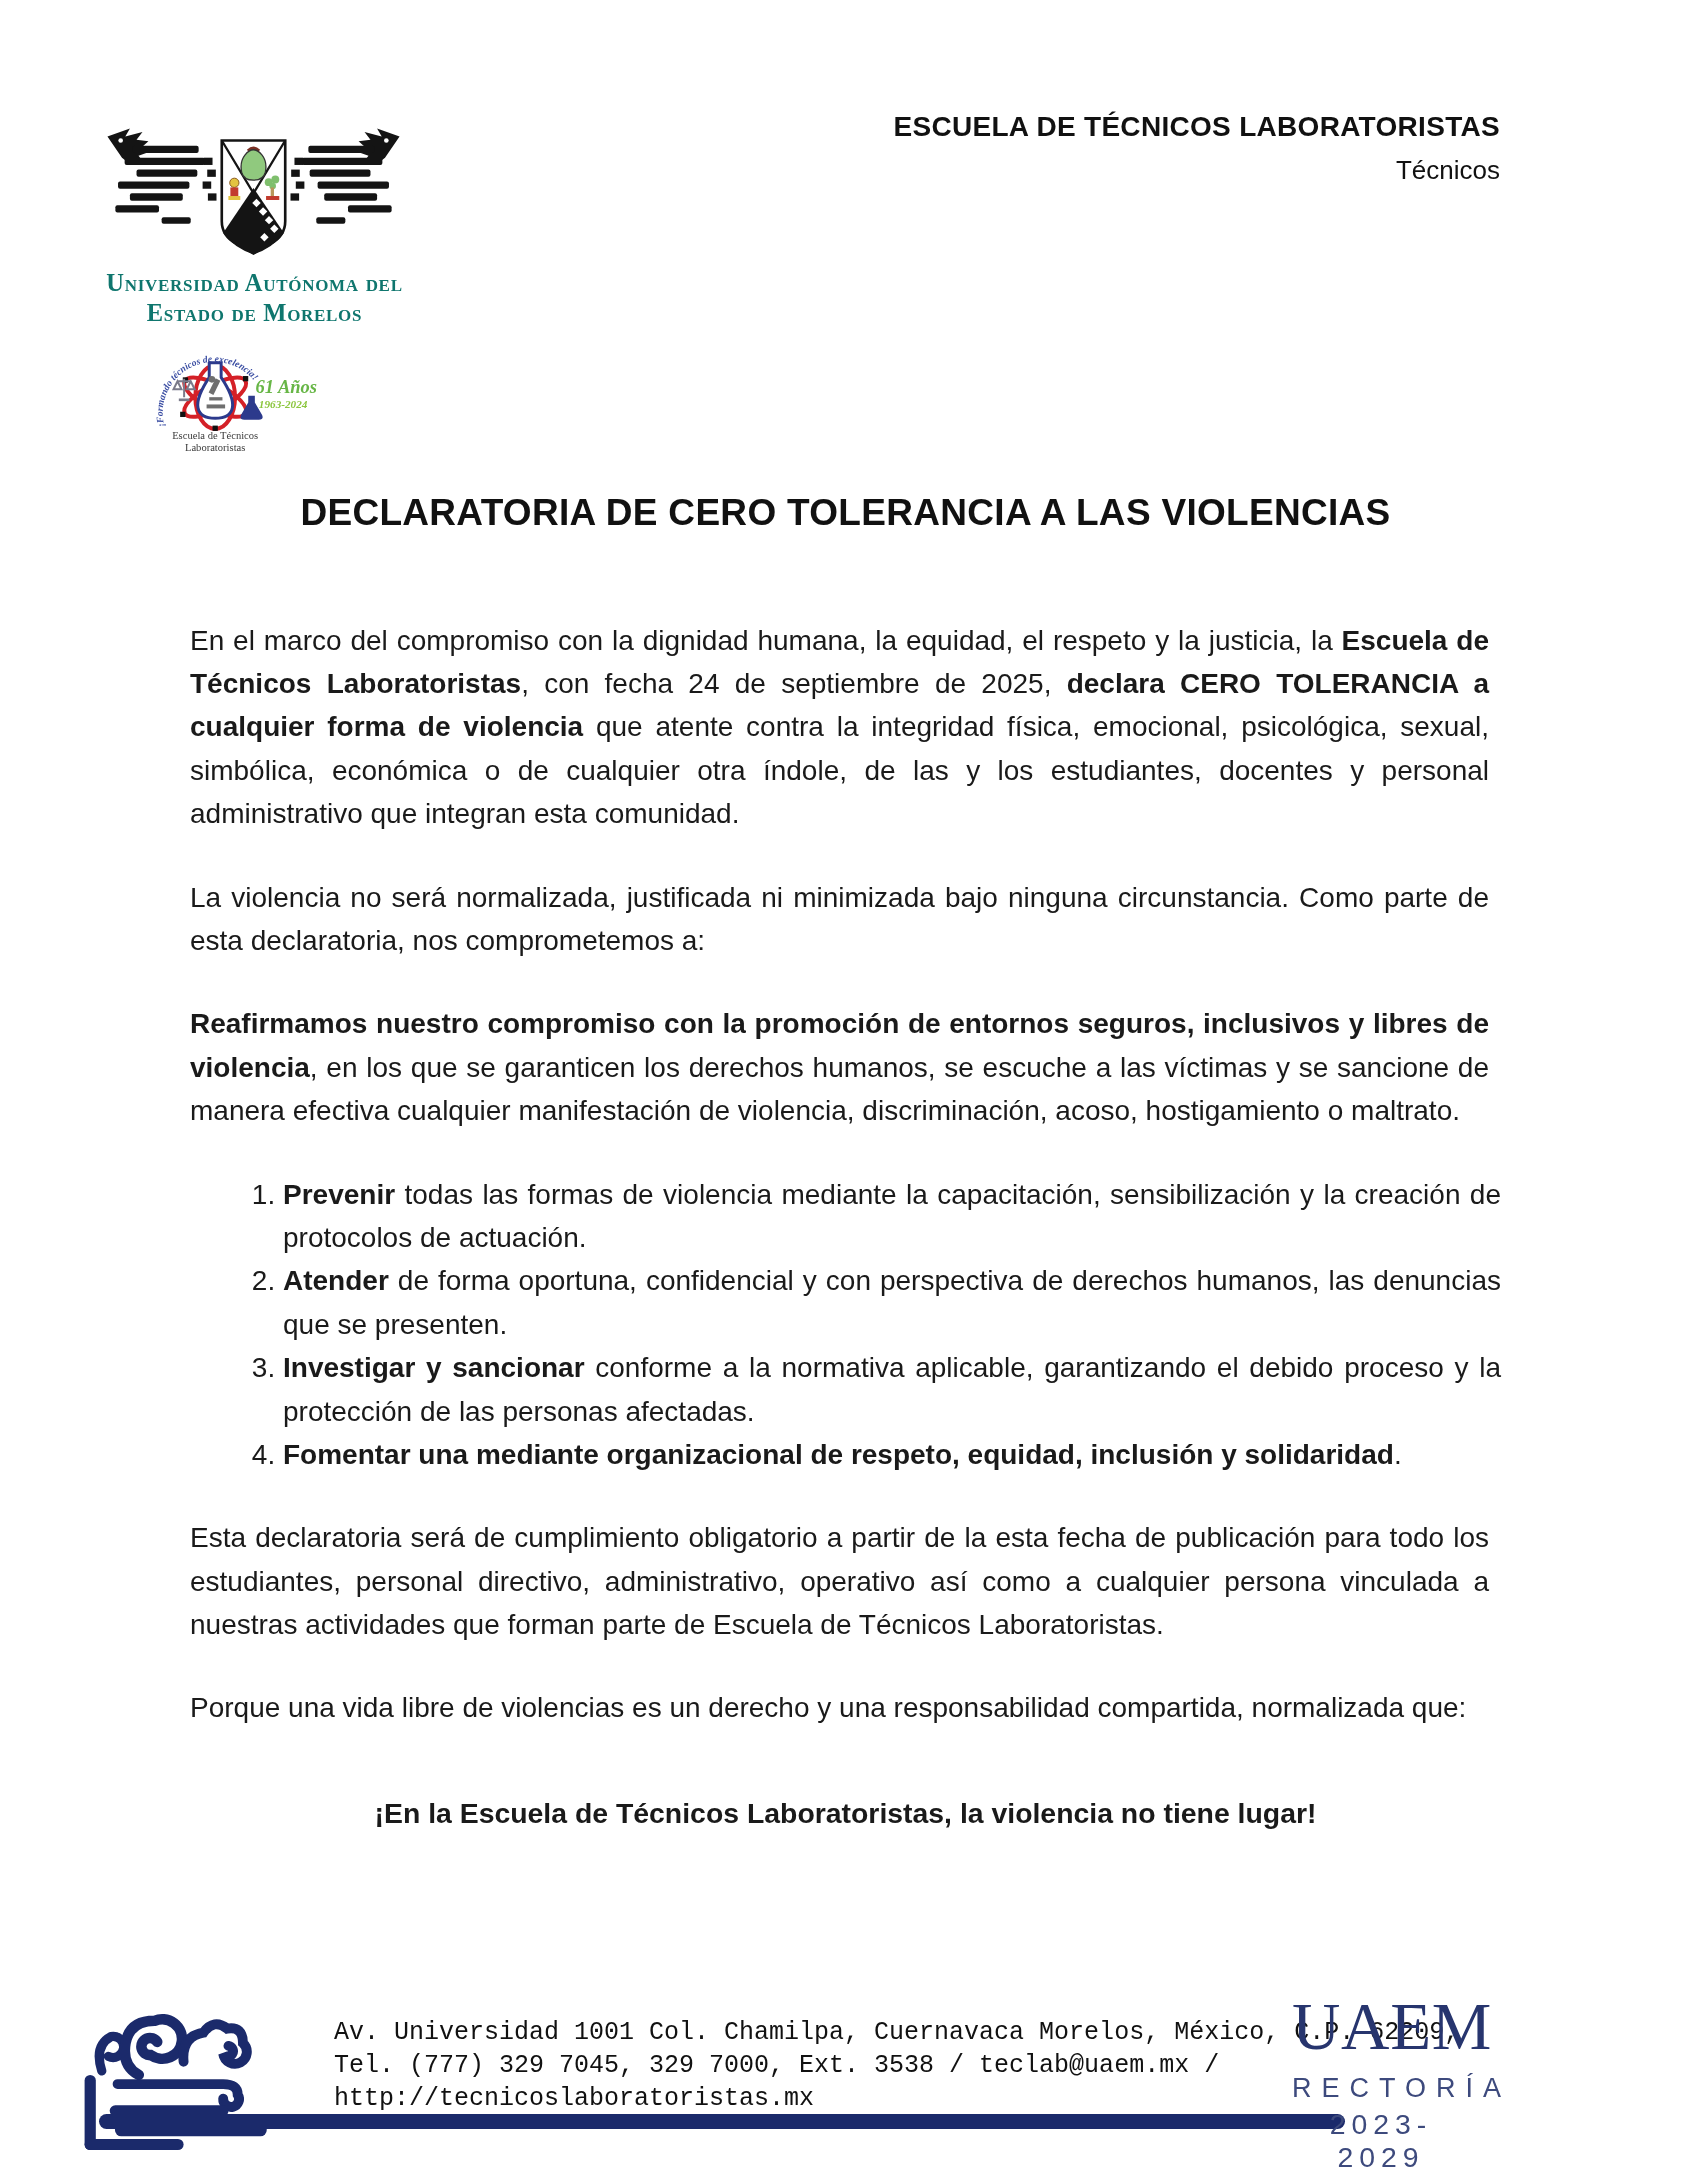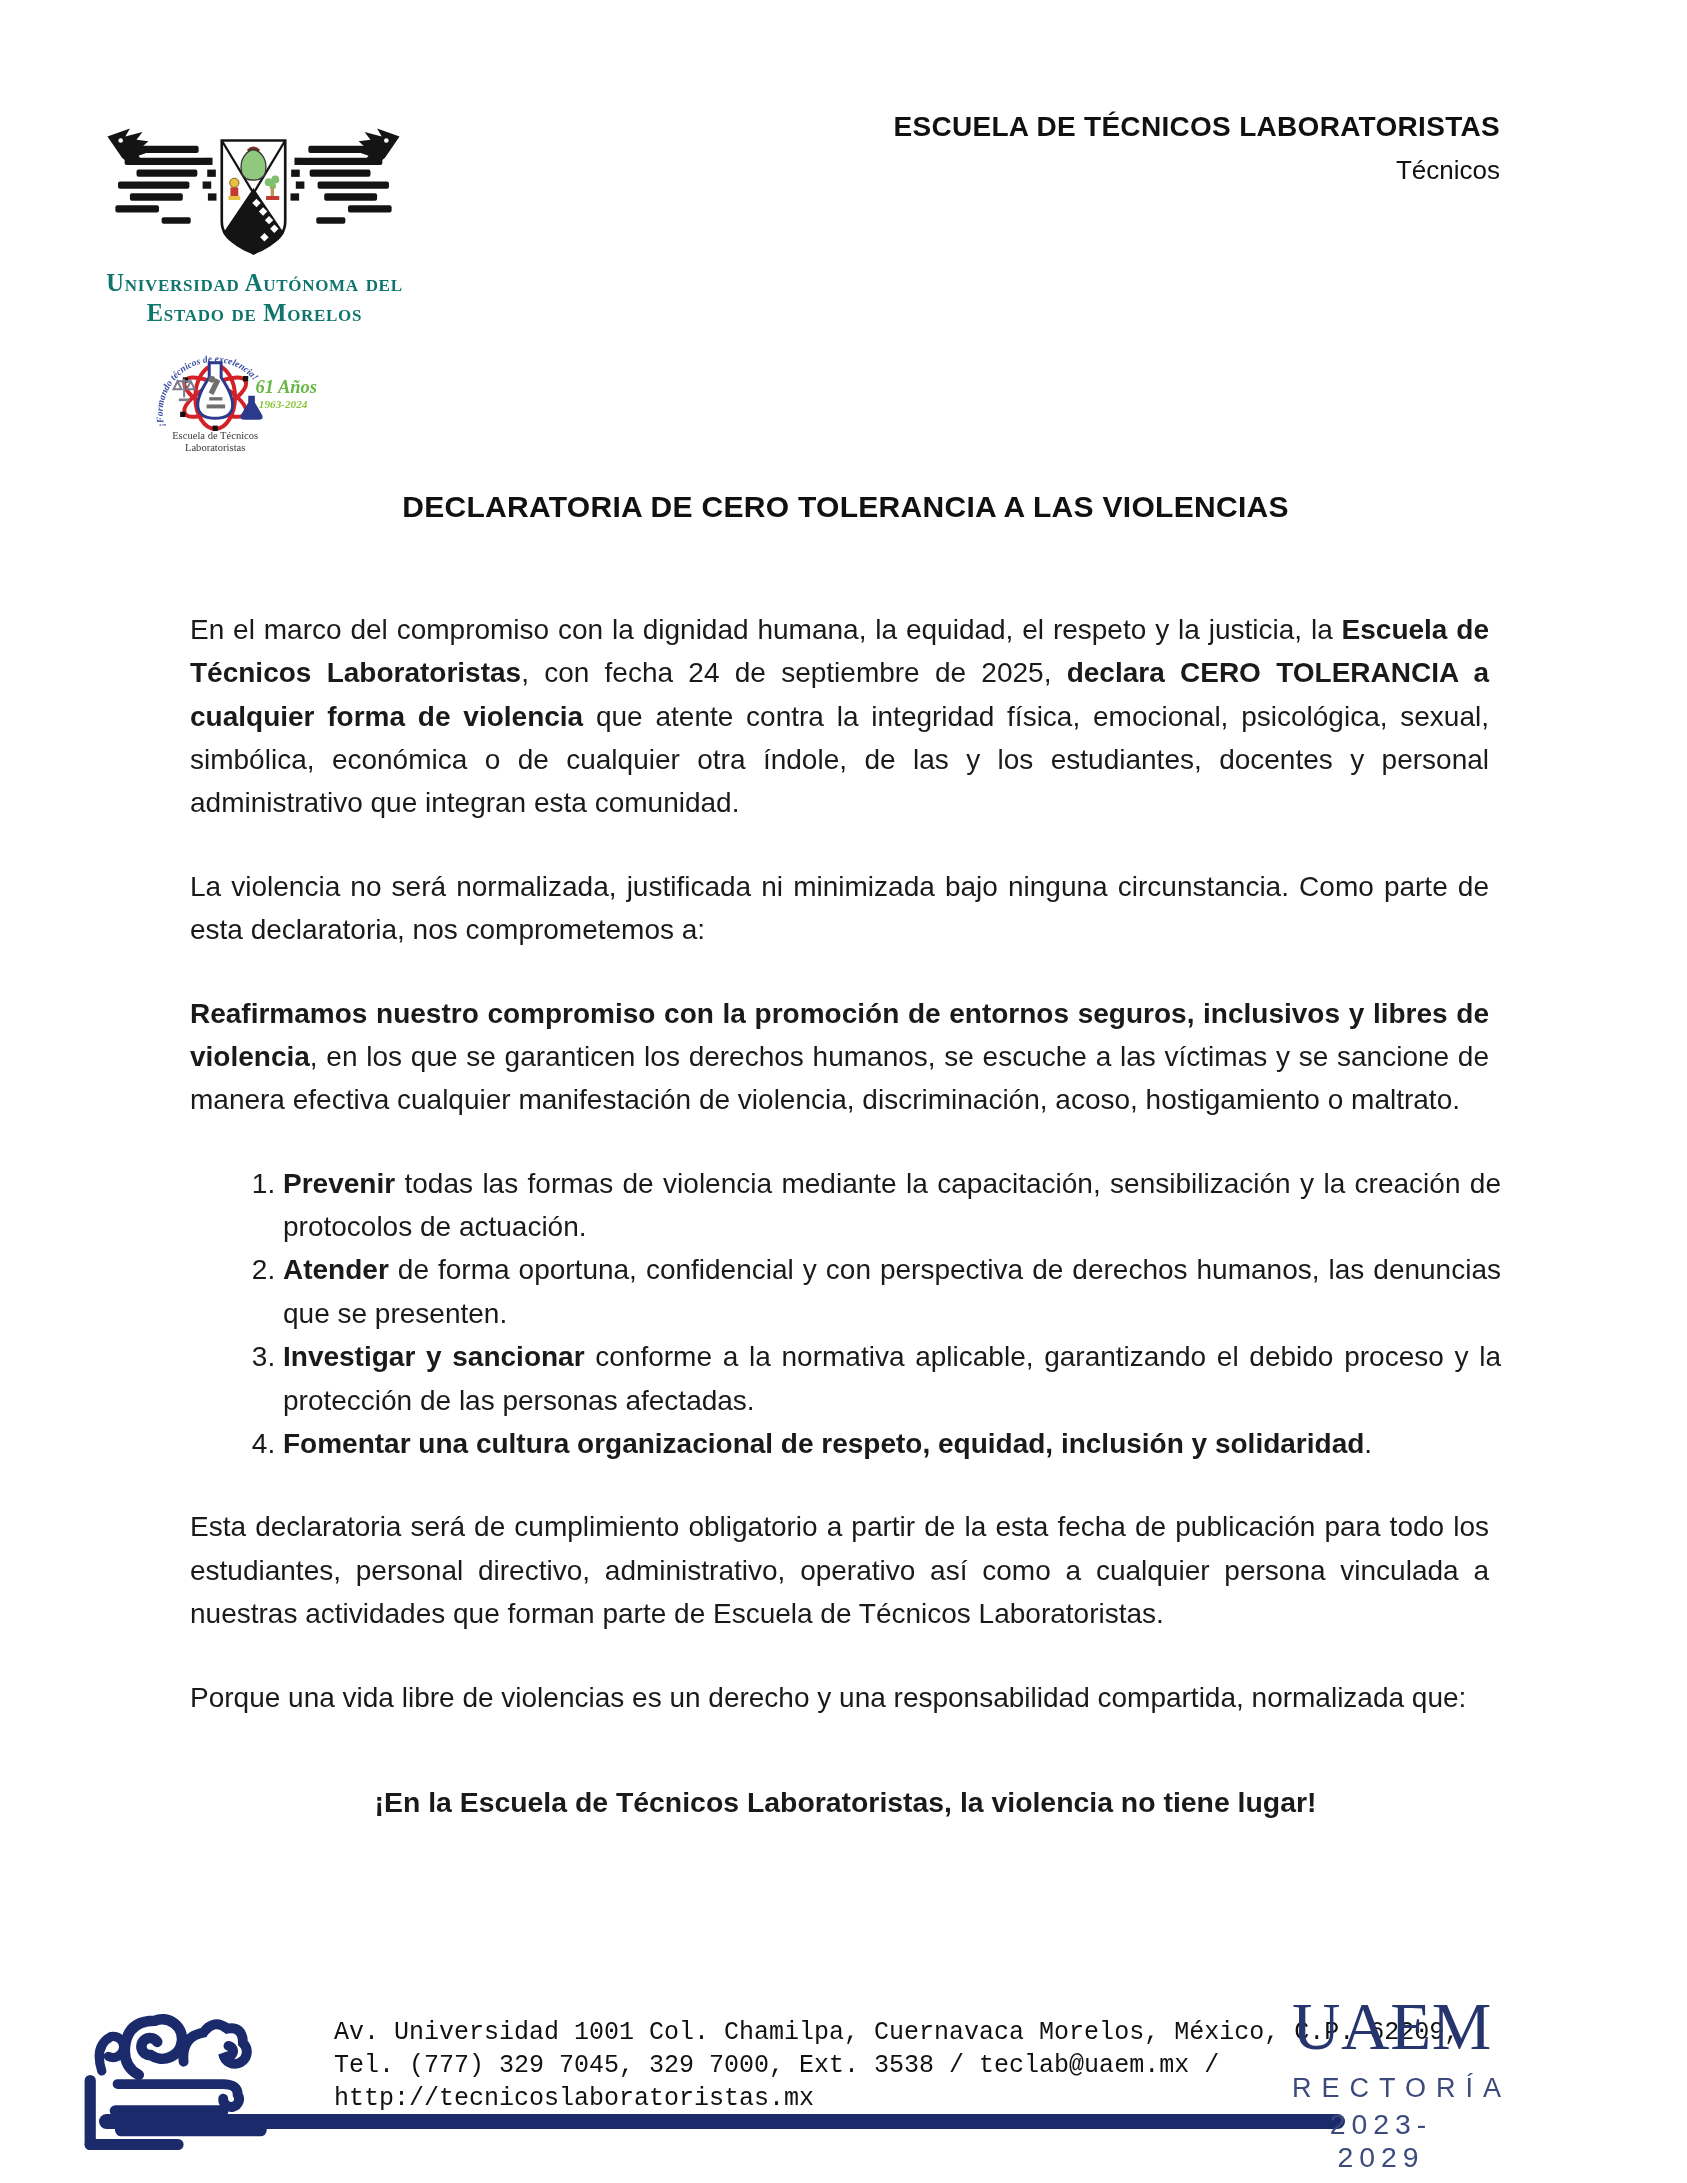--- a/index.html
+++ b/index.html
@@ -28,21 +28,21 @@
     text-align:right;
   }
   .dept-line1{font-size:28px;font-weight:700;letter-spacing:0.3px;color:#111;}
   .dept-line2{font-size:26px;font-weight:400;margin-top:12px;color:#111;}
   
   .doc-body{
     position:absolute;left:190px;top:475px;width:1311px;
     font-size:28px;line-height:1.55;text-align:justify;
   }
   .doc-title{
-    text-align:center;font-weight:700;font-size:30px;letter-spacing:0.3px;
+    text-align:center;font-weight:700;font-size:37px;letter-spacing:0.3px;
     margin:9.3px 0 77px 0;color:#111;
   }
   .doc-body p{margin:0 12px 40px 0;}
   ol.commitments{
     margin:0 0 40px 0;padding:0 0 0 93px;
   }
   ol.commitments li{margin:0;padding-left:0;}
   .closing{
     text-align:center;font-weight:700;font-size:28.4px;
     margin-top:61px;
@@ -180,21 +180,21 @@
     <div class="doc-title">DECLARATORIA DE CERO TOLERANCIA A LAS VIOLENCIAS</div>
 
     <p>En el marco del compromiso con la dignidad humana, la equidad, el respeto y la justicia, la <strong>Escuela de Técnicos Laboratoristas</strong>, con fecha 24 de septiembre de 2025, <strong>declara CERO TOLERANCIA a cualquier forma de violencia</strong> que atente contra la integridad física, emocional, psicológica, sexual, simbólica, económica o de cualquier otra índole, de las y los estudiantes, docentes y personal administrativo que integran esta comunidad.</p>
     <p>La violencia no será normalizada, justificada ni minimizada bajo ninguna circunstancia. Como parte de esta declaratoria, nos comprometemos a:</p>
     <p><strong>Reafirmamos nuestro compromiso con la promoción de entornos seguros, inclusivos y libres de violencia</strong>, en los que se garanticen los derechos humanos, se escuche a las víctimas y se sancione de manera efectiva cualquier manifestación de violencia, discriminación, acoso, hostigamiento o maltrato.</p>
 
     <ol class="commitments">
       <li><strong>Prevenir</strong> todas las formas de violencia mediante la capacitación, sensibilización y la creación de protocolos de actuación.</li>
       <li><strong>Atender</strong> de forma oportuna, confidencial y con perspectiva de derechos humanos, las denuncias que se presenten.</li>
       <li><strong>Investigar y sancionar</strong> conforme a la normativa aplicable, garantizando el debido proceso y la protección de las personas afectadas.</li>
-      <li><strong>Fomentar una cultura organizacional de respeto, equidad, inclusión y solidaridad</strong>.</li>
+      <li><strong>Fomentar una mediante organizacional de respeto, equidad, inclusión y solidaridad</strong>.</li>
     </ol>
 
     <p>Esta declaratoria será de cumplimiento obligatorio a partir de la esta fecha de publicación para todo los estudiantes, personal directivo, administrativo, operativo así como a cualquier persona vinculada a nuestras actividades que forman parte de Escuela de Técnicos Laboratoristas.</p>
     <p>Porque una vida libre de violencias es un derecho y una responsabilidad compartida, normalizada que:</p>
 
     <div class="closing">¡En la Escuela de Técnicos Laboratoristas, la violencia no tiene lugar!</div>
   </div>
 
   <div class="footer">
 

